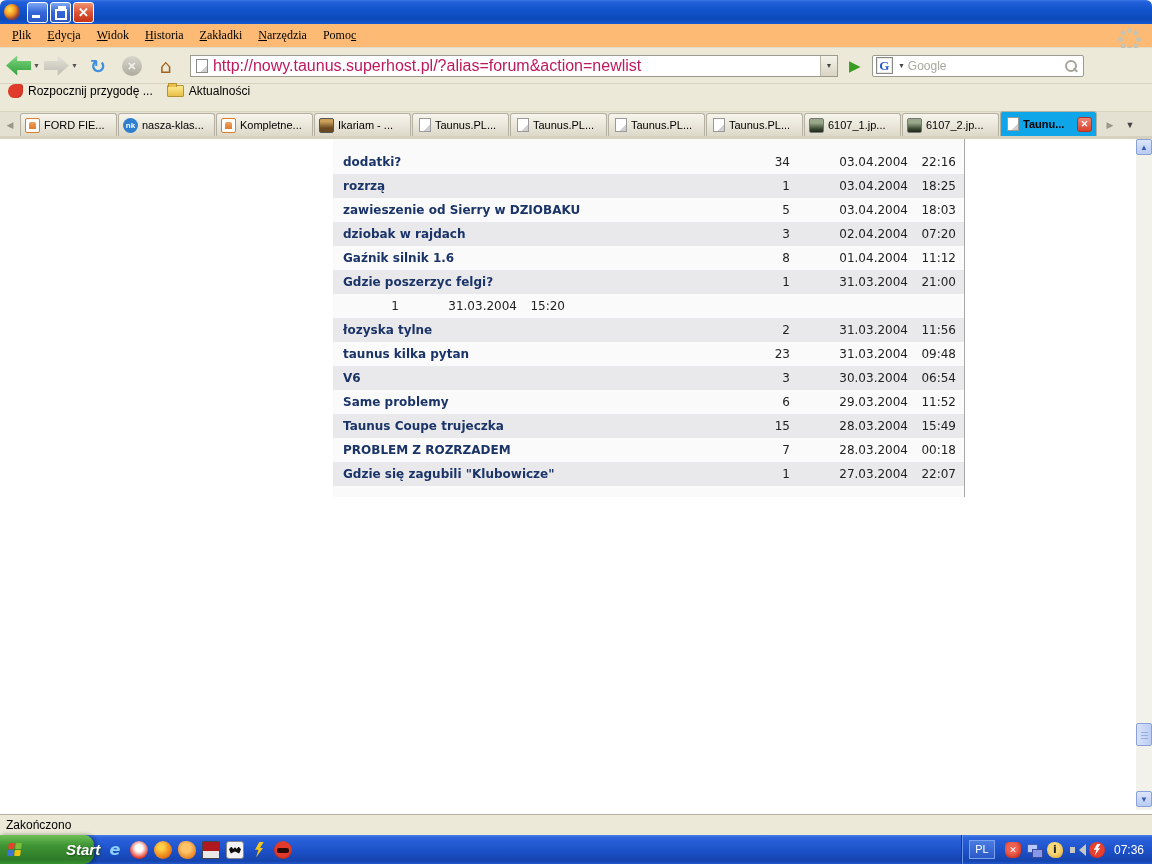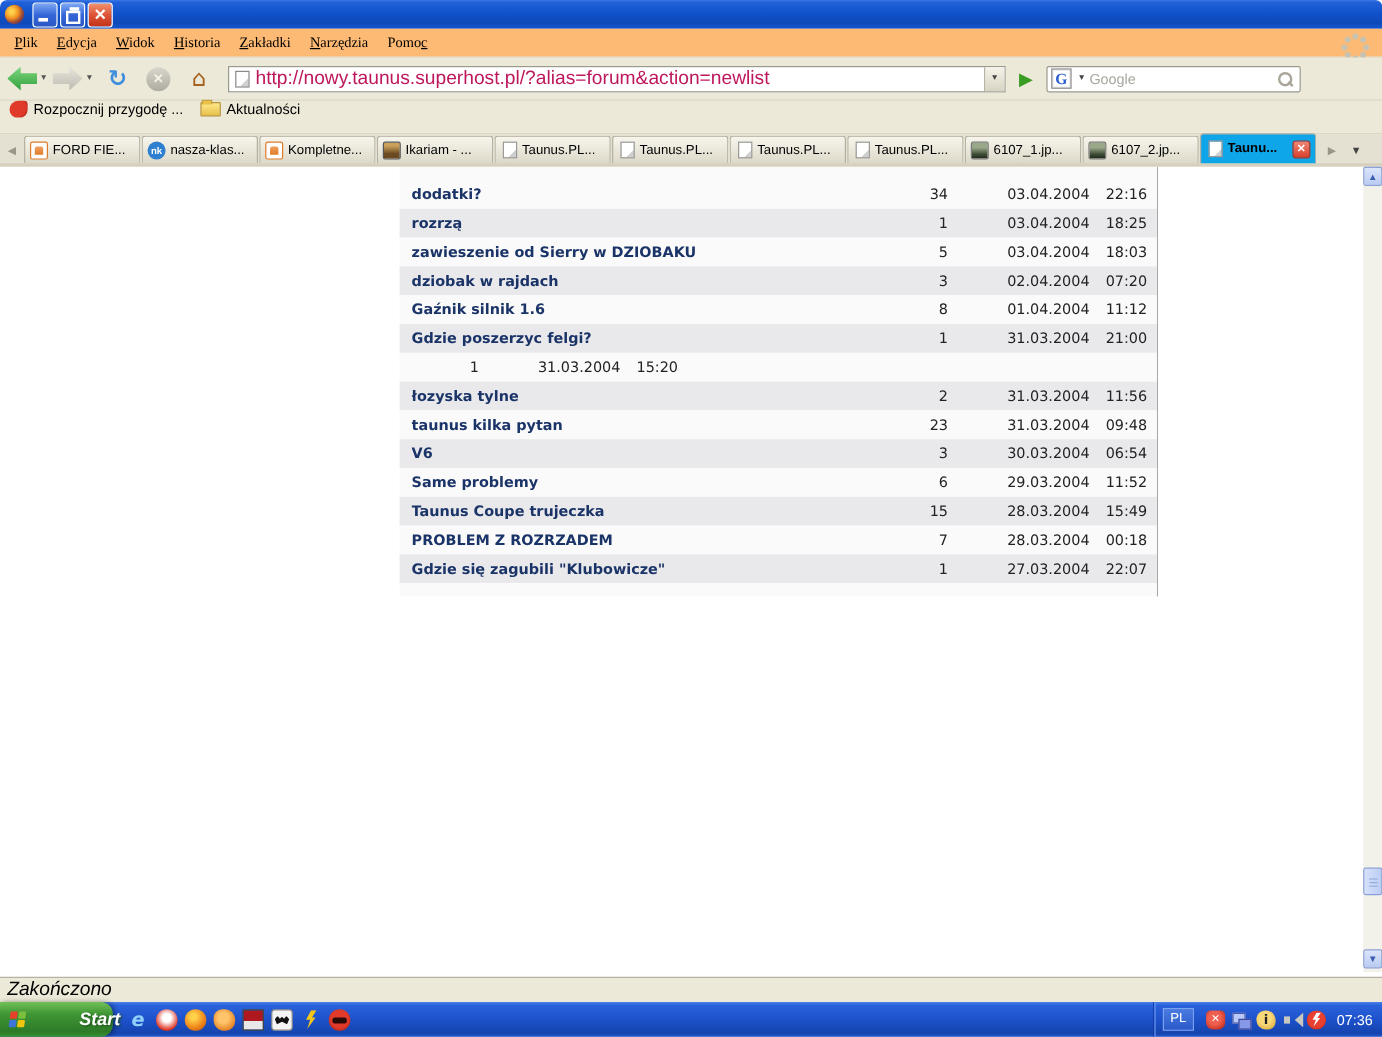--- a/index.html
+++ b/index.html
@@ -128,21 +128,21 @@
   .sb-up { top:0; }
   .sb-down { top:652px; }
   .sb-thumb { position:absolute; left:0; top:584px; width:16px; height:23px; border:1px solid #8ba0d8;
     border-radius:2px; background:linear-gradient(90deg,#d7e2fa,#bccdf4); }
   .sb-thumb::before { content:""; position:absolute; left:4px; top:8px; width:7px; height:1px;
     background:#98aede; box-shadow:0 3px 0 #98aede, 0 6px 0 #98aede; }
 
   
   #statusbar { position:absolute; left:0; top:814px; width:1152px; height:21px; background:#ece9d8;
     border-top:1px solid #b5b2a5; display:flex; align-items:center; padding-left:6px; }
-  #status-text { font-size:16px; color:#000;font-style:italic; }
+  #status-text { font-size:12px; color:#000; }
 
   
   #taskbar { position:absolute; left:0; top:835px; width:1152px; height:29px;
     background:linear-gradient(180deg,#4a80e8 0%,#2a62dc 10%,#1c50c8 55%,#1544ad 90%,#2258cf 100%); display:flex; align-items:center; }
   #startbtn { width:94px; height:29px; border-radius:0 10px 10px 0;
     background:linear-gradient(180deg,#71c058 0%,#3f9634 35%,#2d7a28 85%,#379330 100%);
     display:flex; align-items:center; padding-left:8px; box-shadow:2px 0 4px rgba(0,0,0,.4); flex:0 0 auto;gap:40px; }
   .winflag { display:grid; grid-template-columns:6px 6px; grid-template-rows:6px 6px; gap:1px;
     transform:skewX(-8deg); margin-right:5px; }
   .winflag i { display:block; border-radius:1px; }

